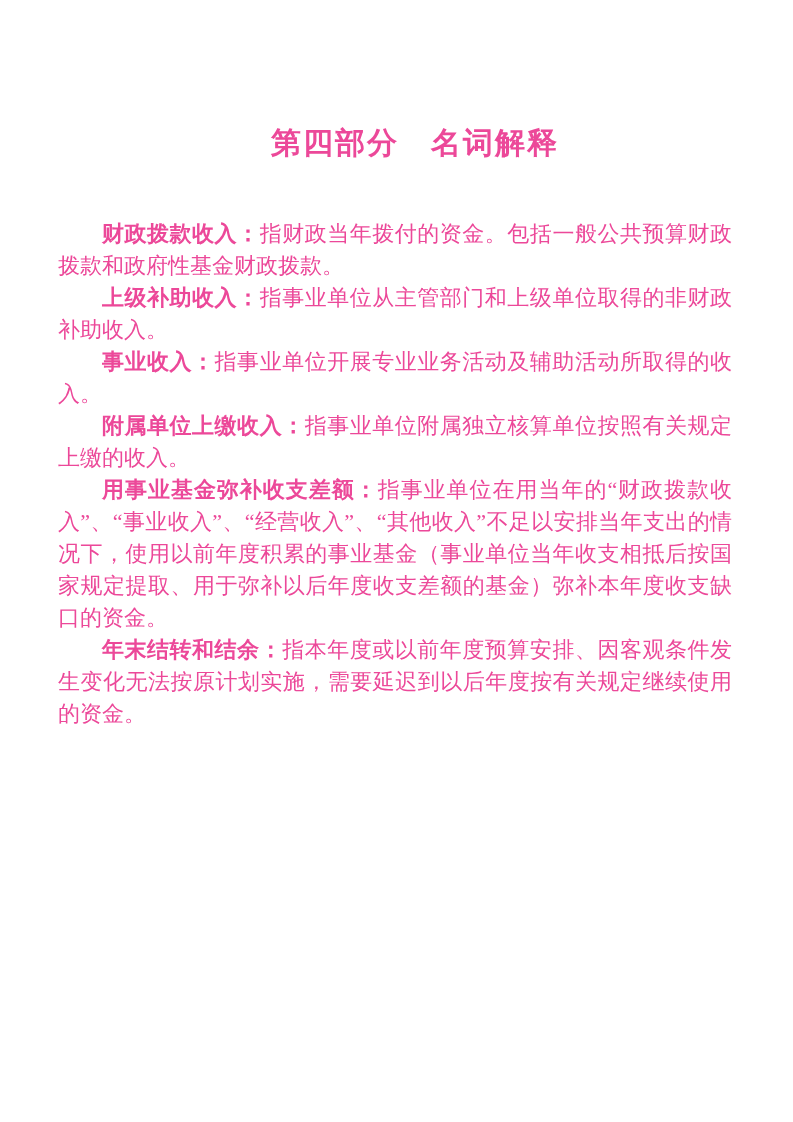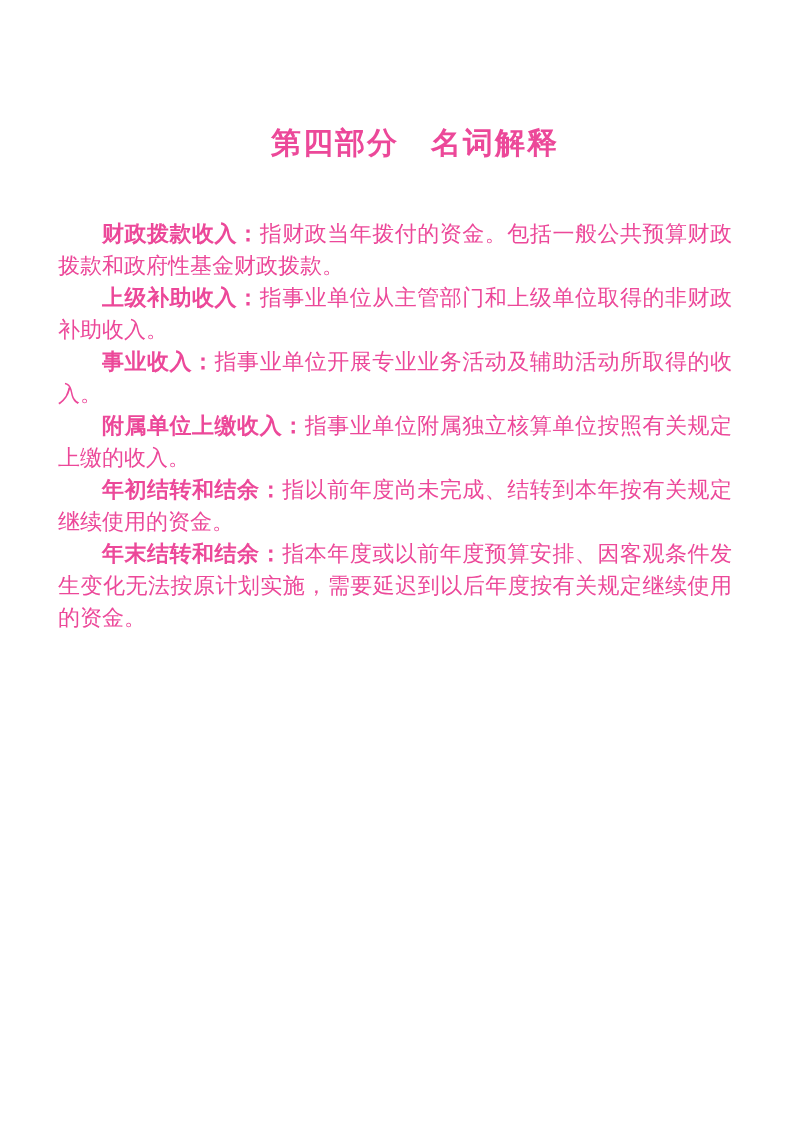--- a/index.html
+++ b/index.html
@@ -50,16 +50,16 @@
 <body>
 
 <div class="page">
   <h1 class="doc-title">第四部分　名词解释</h1>
 
   <div class="glossary">
     <p><span class="term">财政拨款收入：</span><span class="definition">指财政当年拨付的资金。包括一般公共预算财政拨款和政府性基金财政拨款。</span></p>
     <p><span class="term">上级补助收入：</span><span class="definition">指事业单位从主管部门和上级单位取得的非财政补助收入。</span></p>
     <p><span class="term">事业收入：</span><span class="definition">指事业单位开展专业业务活动及辅助活动所取得的收入。</span></p>
     <p><span class="term">附属单位上缴收入：</span><span class="definition">指事业单位附属独立核算单位按照有关规定上缴的收入。</span></p>
-    <p><span class="term">年初结转和结余：</span><span class="definition">指以前年度尚未完成、结转到本年按有关规定继续使用的资金。</span></p>
+    <p><span class="term">用事业基金弥补收支差额：</span><span class="definition">指事业单位在用当年的“财政拨款收入”、“事业收入”、“经营收入”、“其他收入”不足以安排当年支出的情况下，使用以前年度积累的事业基金（事业单位当年收支相抵后按国家规定提取、用于弥补以后年度收支差额的基金）弥补本年度收支缺口的资金。</span></p>
     <p><span class="term">年末结转和结余：</span><span class="definition">指本年度或以前年度预算安排、因客观条件发生变化无法按原计划实施，需要延迟到以后年度按有关规定继续使用的资金。</span></p>
   </div>
 </div>
 
 </body></html>

